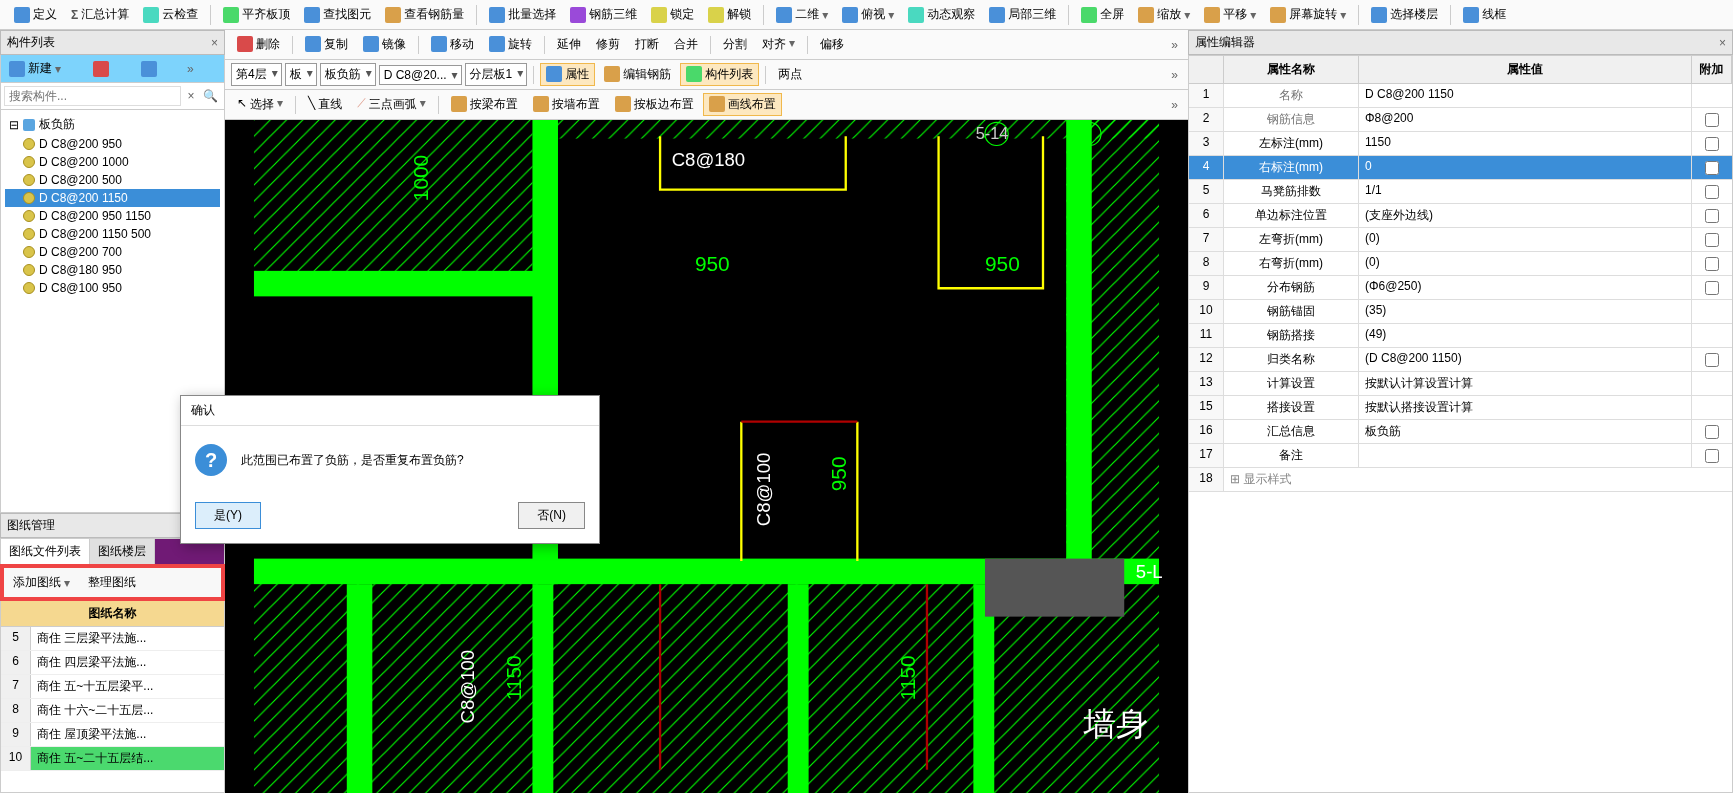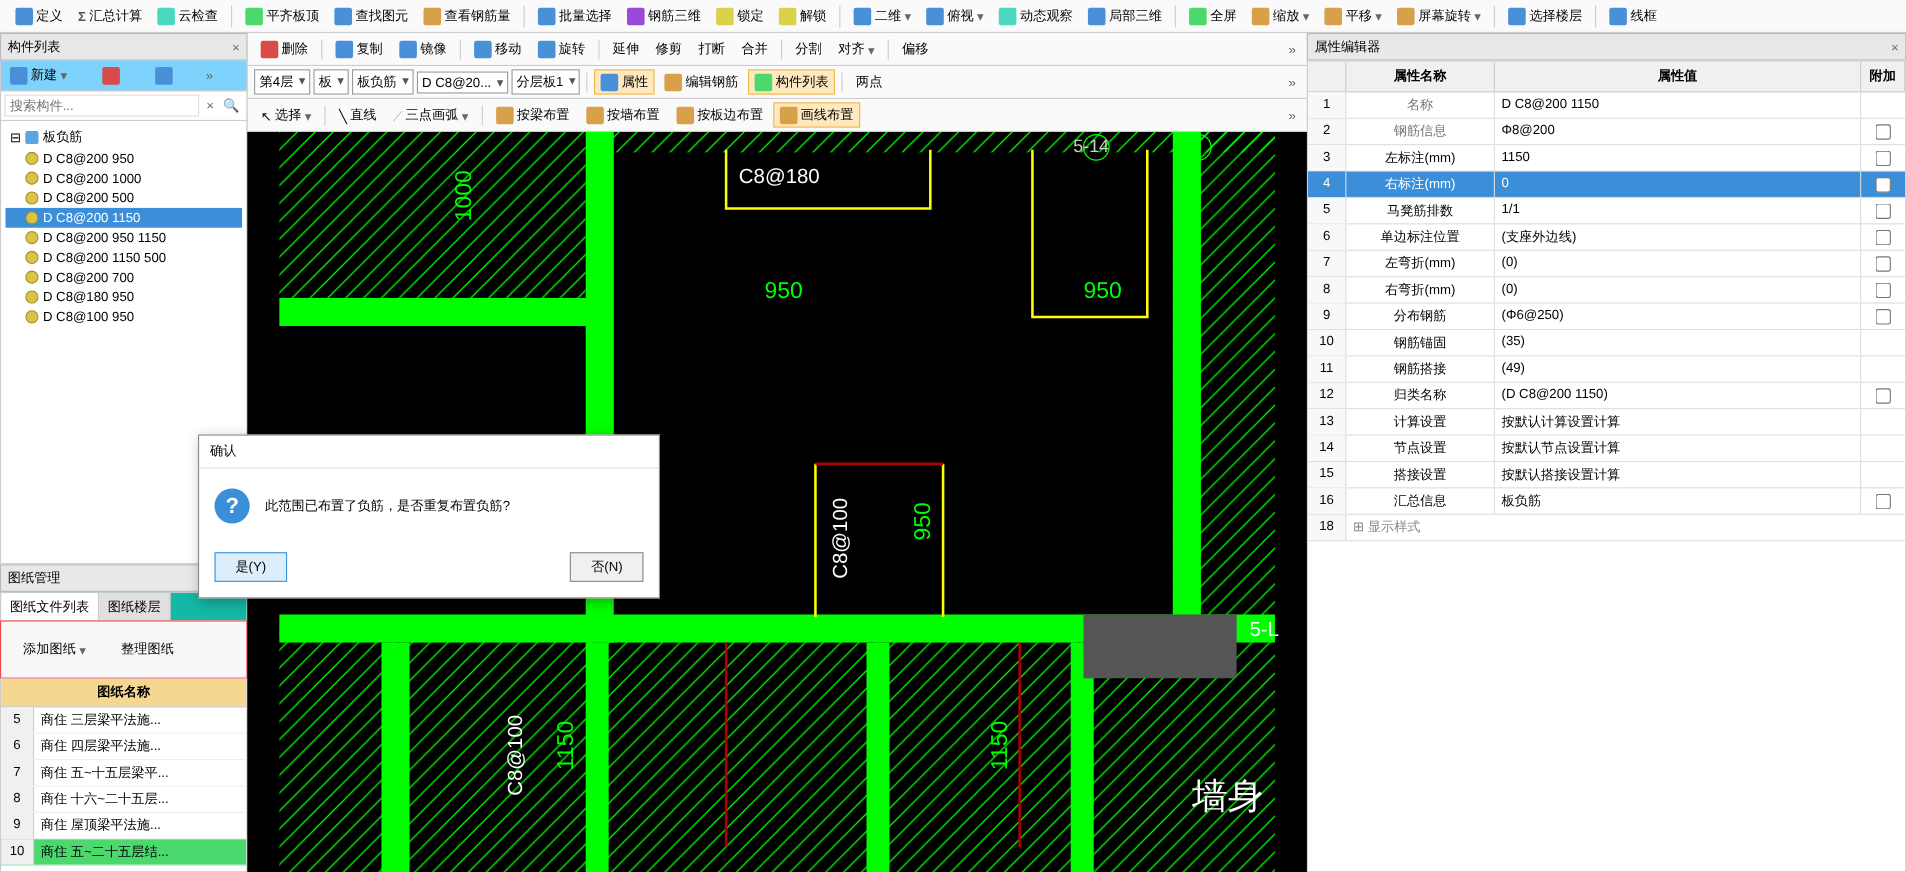--- a/index.html
+++ b/index.html
@@ -22,35 +22,35 @@
 .mini-btn{display:flex;align-items:center;gap:3px;padding:2px 5px;cursor:pointer;border:1px solid transparent}
 .search-box{border:1px solid #ccc;border-top:none;padding:3px;display:flex}
 .search-box input{flex:1;border:1px solid #ddd;padding:2px 4px;color:#999}
 .search-box .sbtn{width:20px;height:20px;cursor:pointer;display:flex;align-items:center;justify-content:center;color:#666}
 .tree{border:1px solid #ccc;border-top:none;flex:1;overflow:auto;padding:4px;background:#fff}
 .tree-node{display:flex;align-items:center;gap:4px;padding:2px 2px 2px 18px;cursor:pointer}
 .tree-root{padding-left:4px;font-weight:normal}
 .tree-node.selected{background:#3b8ed8;color:#fff}
 .tree-gear{width:12px;height:12px;background:#d9c44a;border-radius:50%;display:inline-block;border:1px solid #a89020}
 .bottom-left{height:280px;display:flex;flex-direction:column}
-.tabs{display:flex;background:#14b8a6;border:1px solid #ccc;border-bottom:none}
+.tabs{display:flex;background:#701a75;border:1px solid #ccc;border-bottom:none}
 .tab{padding:4px 8px;cursor:pointer;border-right:1px solid #ccc;background:#e0e0e0}
 .tab.active{background:#fff}
-.tab-toolbar{border:1px solid #ef4444;padding:14px;display:flex;gap:20px;background:#f8f8f8}
+.tab-toolbar{border:4px solid #ef4444;padding:3px;display:flex;gap:6px;background:#f8f8f8}
 .drawing-table{border:1px solid #ccc;border-top:none;flex:1;overflow:auto;background:#fff}
 .drawing-header{background:#f5d890;text-align:center;padding:4px;border-bottom:1px solid #ccc;font-weight:bold}
 .drawing-row{display:flex;border-bottom:1px solid #eee}
 .drawing-row .num{width:30px;text-align:center;background:#f0f0f0;border-right:1px solid #ccc;padding:3px}
 .drawing-row .name{flex:1;padding:3px 6px}
 .drawing-row.selected{background:#4bd96e}
 .center-panel{flex:1;display:flex;flex-direction:column;background:#000}
 .center-toolbars{background:#f5f5f5}
 .ct-row{display:flex;align-items:center;padding:3px 6px;border-bottom:1px solid #ccc;gap:3px;background:#fafafa}
 .ct-sep{width:1px;height:18px;background:#ccc;margin:0 3px}
-.ct-item{display:flex;align-items:flex-end;gap:3px;padding:2px 5px;cursor:pointer;border:1px solid transparent}
+.ct-item{display:flex;align-items:flex-start;gap:3px;padding:2px 5px;cursor:pointer;border:1px solid transparent}
 .ct-item.active{border:1px solid #f0b84c;background:#fde8c0}
 .ct-select{border:1px solid #999;padding:2px 14px 2px 4px;background:#fff;cursor:pointer;position:relative}
 .ct-select:after{content:"▾";position:absolute;right:3px;color:#555}
 .canvas-area{flex:1;background:#000;position:relative;overflow:hidden}
 .canvas-svg{width:100%;height:100%}
 .dim-text{fill:#00ff00;font-size:18px;font-family:Arial}
 .label-text{fill:#fff;font-size:16px;font-family:Arial}
 .axis-text{fill:#ccc;font-size:14px}
 .right-panel{width:545px;background:#fff;display:flex;flex-direction:column}
 .prop-table{flex:1;overflow:auto;border:1px solid #ccc}
@@ -567,35 +567,37 @@
               <input type="checkbox" style="">
             </div>
           </div>
           <div class="prop-row">
             <div class="pnum">13</div>
             <div class="pname">计算设置</div>
             <div class="pval">按默认计算设置计算</div>
             <div class="padd"></div>
           </div>
           <div class="prop-row">
-            <div class="pnum">14</div>
-            <div class="pname">节点设置</div>
-            <div class="pval">按默认节点设置计算</div>
-            <div class="padd"></div>
-          </div>
-          <div class="prop-row">
             <div class="pnum">15</div>
             <div class="pname">搭接设置</div>
             <div class="pval">按默认搭接设置计算</div>
             <div class="padd"></div>
           </div>
           <div class="prop-row">
             <div class="pnum">16</div>
             <div class="pname">汇总信息</div>
             <div class="pval">板负筋</div>
+            <div class="padd">
+              <input type="checkbox" style="">
+            </div>
+          </div>
+          <div class="prop-row">
+            <div class="pnum">17</div>
+            <div class="pname">备注</div>
+            <div class="pval"></div>
             <div class="padd">
               <input type="checkbox" style="">
             </div>
           </div>
         </div>
       <div class="expand-row">
         <div class="pnum">18</div>
         <div class="exp"><span>⊞</span> <span>显示样式</span></div>
       </div>
     </div>

